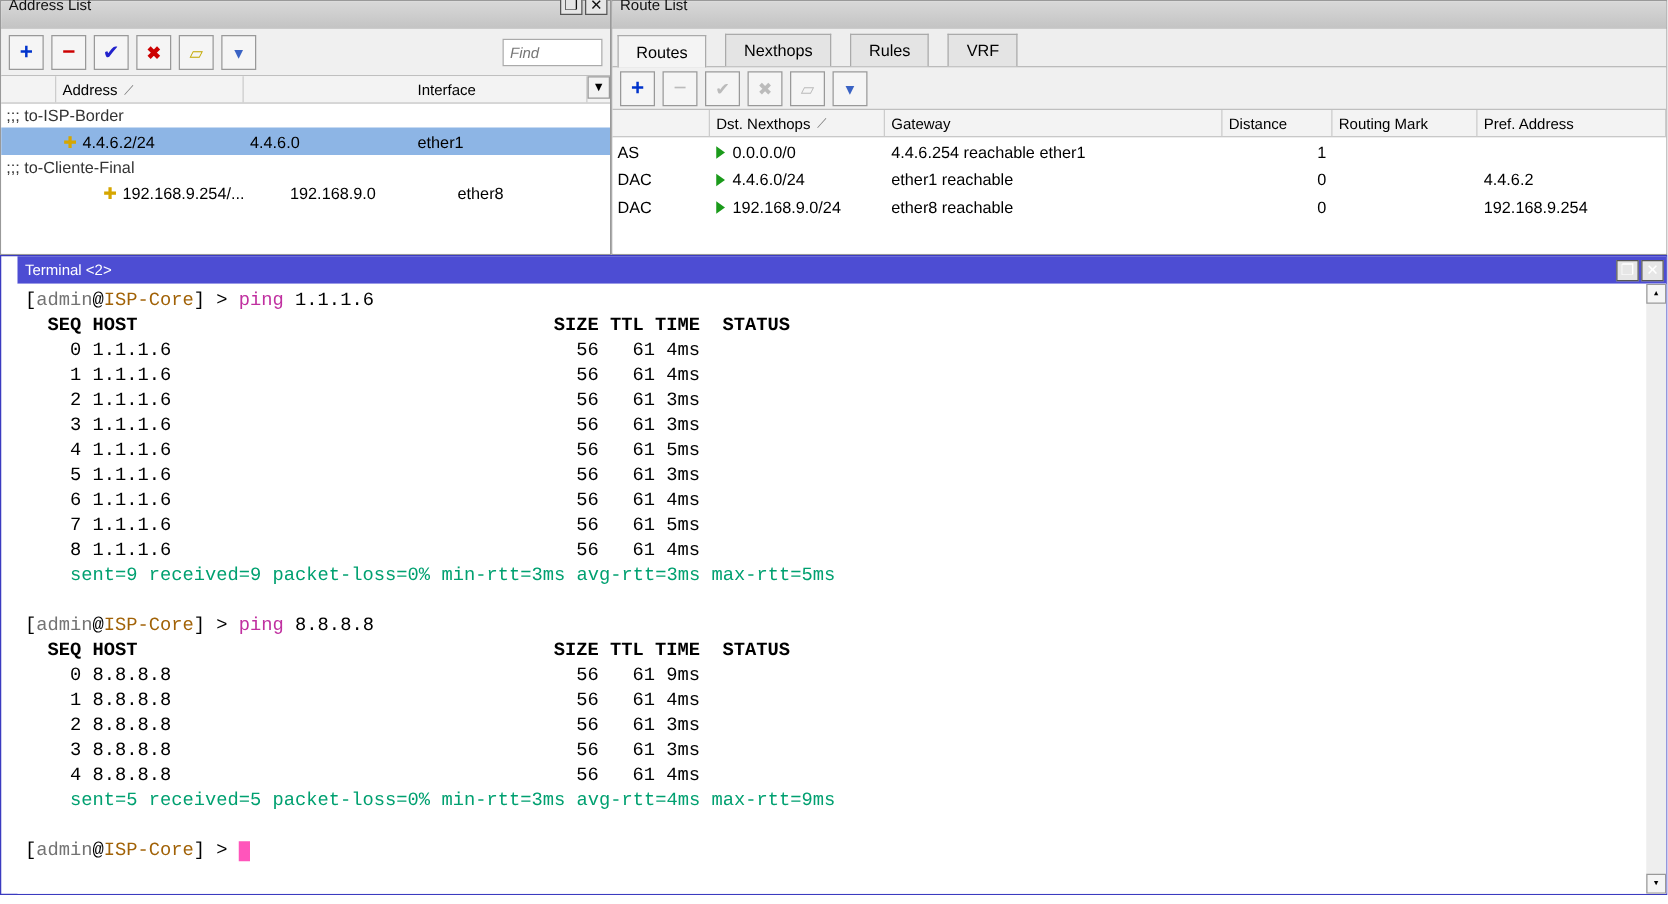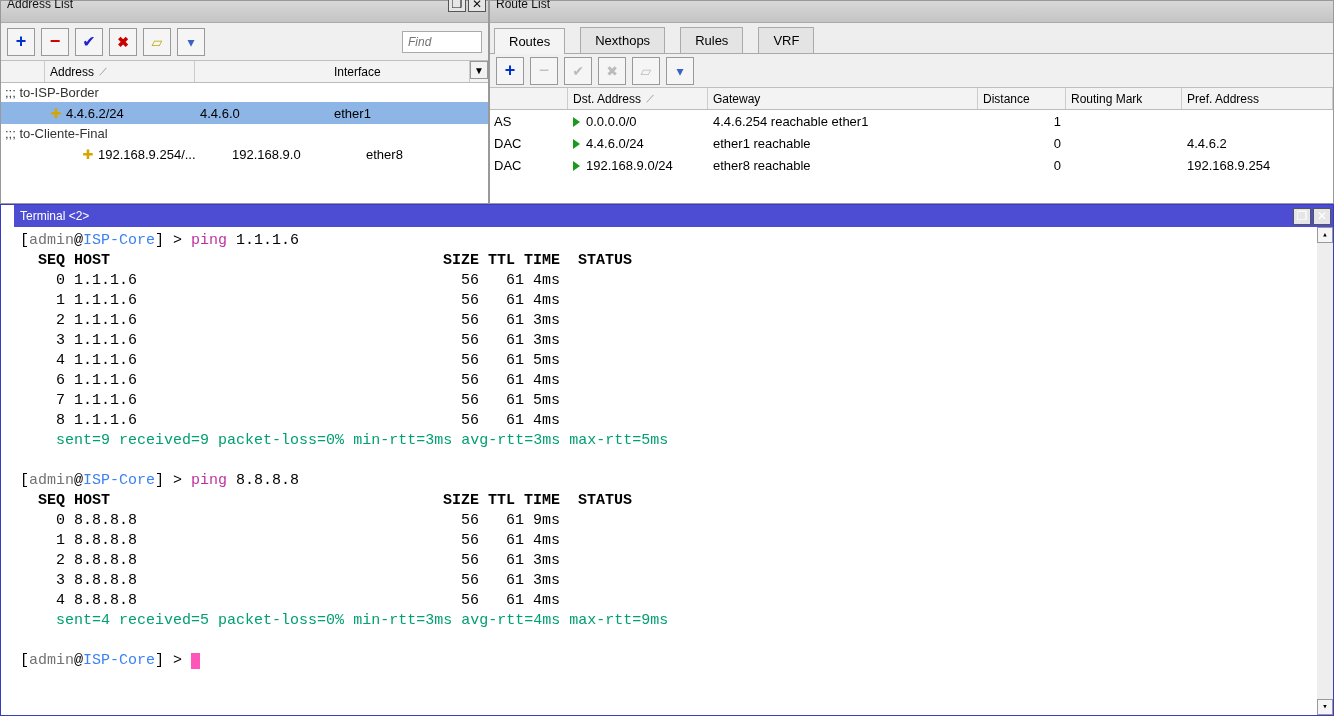--- a/index.html
+++ b/index.html
@@ -137,21 +137,21 @@
     height:488px;
     overflow:hidden;
   }
   .scrollbar-v {
     position:absolute; right:0; top:0; bottom:0; width:16px;
     background:#eee;
     display:flex;flex-direction:column;justify-content:space-between;
   }
   .scroll-arrow { height:16px;border:1px solid #999;background:#f5f5f5;display:flex;align-items:center;justify-content:center;font-size:9px;}
   .prompt-b { color:#737373; }
-  .prompt-g { color:#3b82f6;margin-top:41px; }
+  .prompt-g { color:#a16207;margin-top:41px; }
   .prompt-cmd { color:#c030a0; }
   .stat-g { color:#00a070; }
   .cursor { background:#ff55bb; display:inline-block; width:9px; height:16px; vertical-align:text-bottom;}
   pre { margin:0; font-family:inherit;}
   .bold { font-weight:bold; }
   .dropdown-arrow { margin-left:auto; border:1px solid #999; width:18px;height:18px;display:flex;align-items:center;justify-content:center;font-size:10px;}
   .sort-ind { font-size:9px; margin-left:5px; color:#777;}
 </style>
 </head>
 <body>
@@ -219,21 +219,21 @@
       <div class="tool-btn plus">+</div>
       <div class="tool-btn" style="color:#bbb;font-size:18px;">−</div>
       <div class="tool-btn" style="color:#bbb;">✔</div>
       <div class="tool-btn" style="color:#bbb;">✖</div>
       <div class="tool-btn" style="color:#bbb;">▱</div>
       <div class="tool-btn funnel">▾</div>
     </div>
     <div class="table-header">
       <div class="th route-flag-space"></div>
       <div class="th" style="width:140px;">
-          <span>Dst. Address</span>
+          <span>Dst. Nexthops</span>
           <span class="sort-ind">／</span>
         </div>
       <div class="th" style="width:270px;">Gateway</div>
       <div class="th" style="width:88px;">Distance</div>
       <div class="th" style="width:116px;">Routing Mark</div>
       <div class="th" style="flex:1;">Pref. Address</div>
     </div>
     <div class="table-body" id="route-body">
         <div class="data-row">
           <div class="td route-flag-space">AS</div>
@@ -273,33 +273,34 @@
   </div>
   <div class="terminal-body">
     <div id="term-content">
         <pre>[<span class="prompt-b">admin</span>@<span class="prompt-g">ISP-Core</span>] &gt; <span class="prompt-cmd">ping</span> 1.1.1.6</pre>
         <pre class="bold">  SEQ HOST                                     SIZE TTL TIME  STATUS</pre>
         <pre>    0 1.1.1.6                                    56   61 4ms</pre>
         <pre>    1 1.1.1.6                                    56   61 4ms</pre>
         <pre>    2 1.1.1.6                                    56   61 3ms</pre>
         <pre>    3 1.1.1.6                                    56   61 3ms</pre>
         <pre>    4 1.1.1.6                                    56   61 5ms</pre>
+        <pre>    5 1.1.1.6                                    56   61 3ms</pre>
         <pre>    6 1.1.1.6                                    56   61 4ms</pre>
         <pre>    7 1.1.1.6                                    56   61 5ms</pre>
         <pre>    8 1.1.1.6                                    56   61 4ms</pre>
         <pre>    <span class="stat-g">sent=9</span> <span class="stat-g">received=9</span> <span class="stat-g">packet-loss=0%</span> <span class="stat-g">min-rtt=3ms</span> <span class="stat-g">avg-rtt=3ms</span> <span class="stat-g">max-rtt=5ms</span></pre>
         <pre> </pre>
         <pre>[<span class="prompt-b">admin</span>@<span class="prompt-g">ISP-Core</span>] &gt; <span class="prompt-cmd">ping</span> 8.8.8.8</pre>
         <pre class="bold">  SEQ HOST                                     SIZE TTL TIME  STATUS</pre>
         <pre>    0 8.8.8.8                                    56   61 9ms</pre>
         <pre>    1 8.8.8.8                                    56   61 4ms</pre>
         <pre>    2 8.8.8.8                                    56   61 3ms</pre>
         <pre>    3 8.8.8.8                                    56   61 3ms</pre>
         <pre>    4 8.8.8.8                                    56   61 4ms</pre>
-        <pre>    <span class="stat-g">sent=4</span> <span class="stat-g">received=5</span> <span class="stat-g">packet-loss=0%</span> <span class="stat-g">min-rtt=3ms</span> <span class="stat-g">avg-rtt=4ms</span> <span class="stat-g">max-rtt=9ms</span></pre>
+        <pre>    <span class="stat-g">sent=5</span> <span class="stat-g">received=5</span> <span class="stat-g">packet-loss=0%</span> <span class="stat-g">min-rtt=3ms</span> <span class="stat-g">avg-rtt=4ms</span> <span class="stat-g">max-rtt=9ms</span></pre>
         <pre> </pre>
         <pre>[<span class="prompt-b">admin</span>@<span class="prompt-g">ISP-Core</span>] &gt; <span class="cursor"></span></pre>
       </div>
     <div class="scrollbar-v">
       <div class="scroll-arrow">▴</div>
       <div class="scroll-arrow">▾</div>
     </div>
   </div>
 </div>
 

